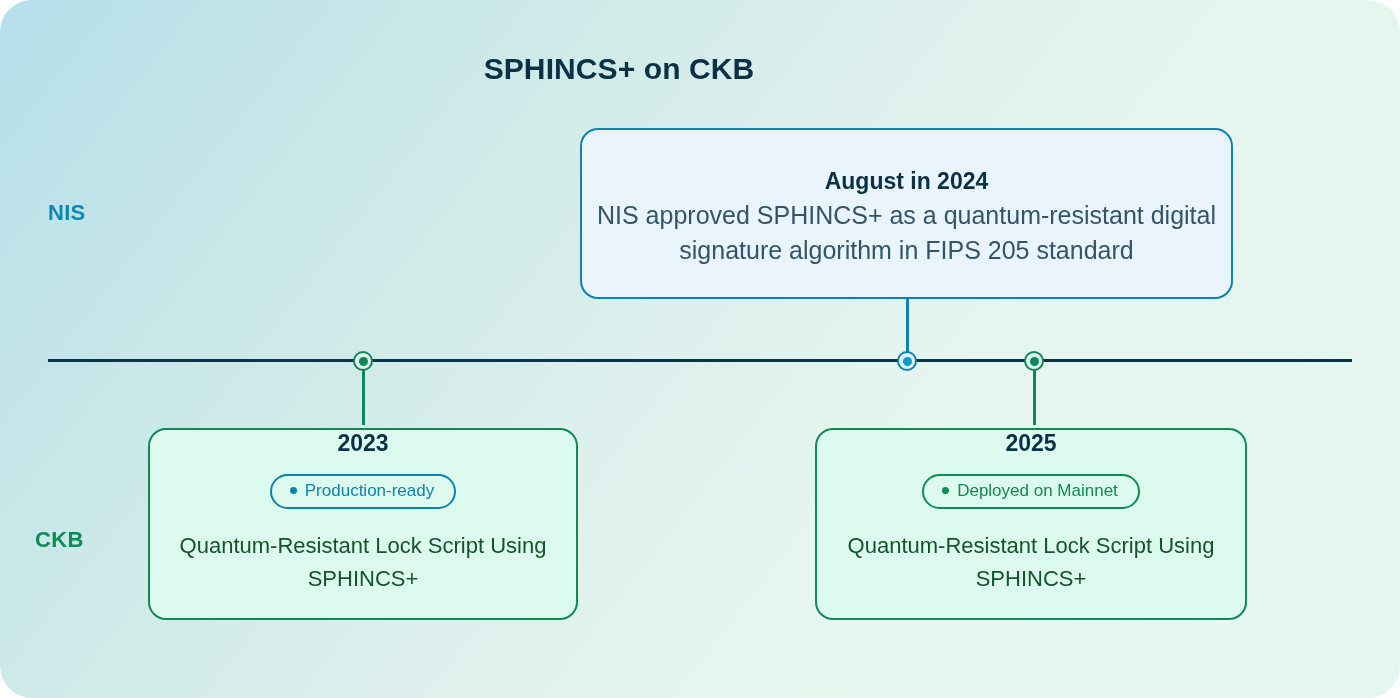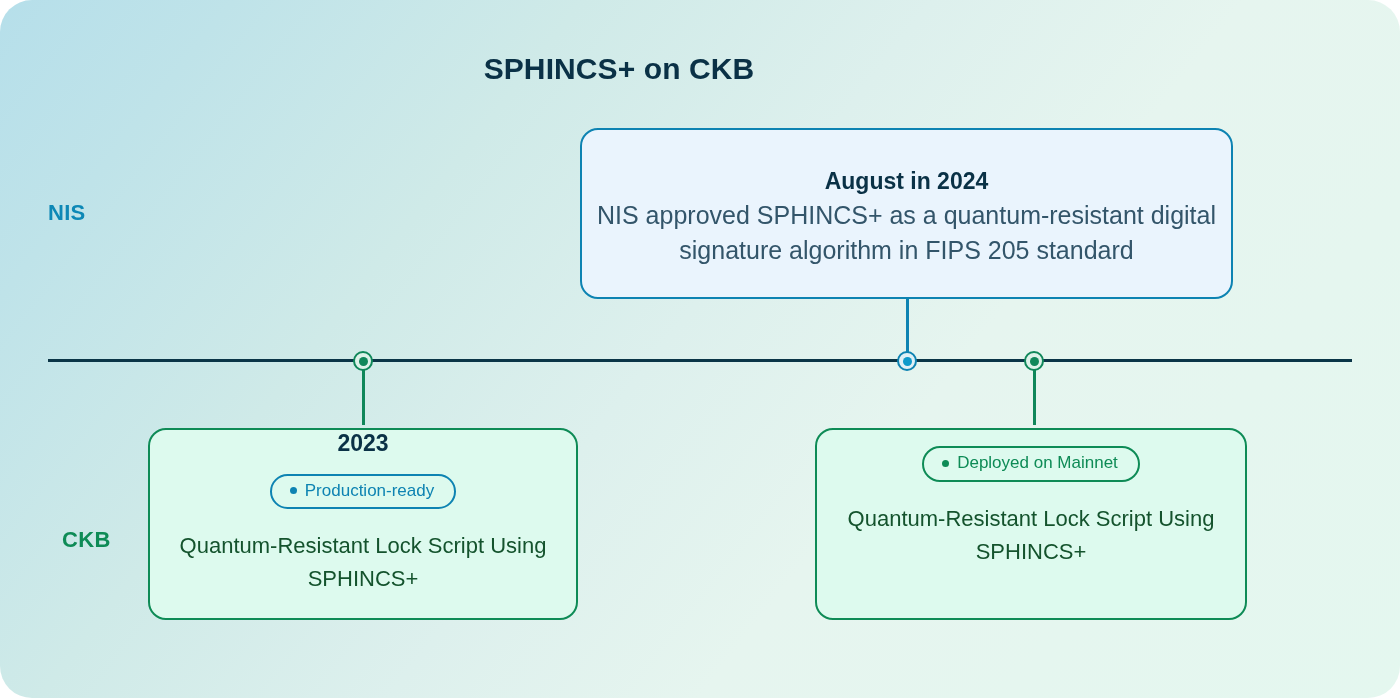--- a/index.html
+++ b/index.html
@@ -46,21 +46,21 @@
     font-weight: bold;
     letter-spacing: 0.3px;
     text-align: right;
   }
   .lane-nis {
     left: 48px;
     top: 200px;
     color: #0d88b6;
   }
   .lane-ckb {
-    left: 62px;
+    left: 35px;
     top: 527px;
     color: #0e8b56;
   }
   
   .axis-line {
     position: absolute;
     left: 48px;
     top: 359px;
     width: 1304px;
     height: 3px;
@@ -231,20 +231,21 @@
     <div class="badge-row">
       <span class="badge badge-blue">
         <span class="bullet"></span>
         <span>Production-ready</span>
       </span>
     </div>
     <div class="card-body card-body-ckb">Quantum-Resistant Lock Script Using SPHINCS+</div>
   </div>
 
   <div class="card card-ckb card-2025">
+    <div class="card-heading">2025</div>
     <div class="badge-row">
       <span class="badge badge-green">
         <span class="bullet"></span>
         <span>Deployed on Mainnet</span>
       </span>
     </div>
     <div class="card-body card-body-ckb">Quantum-Resistant Lock Script Using SPHINCS+</div>
   </div>
 
 </div>

